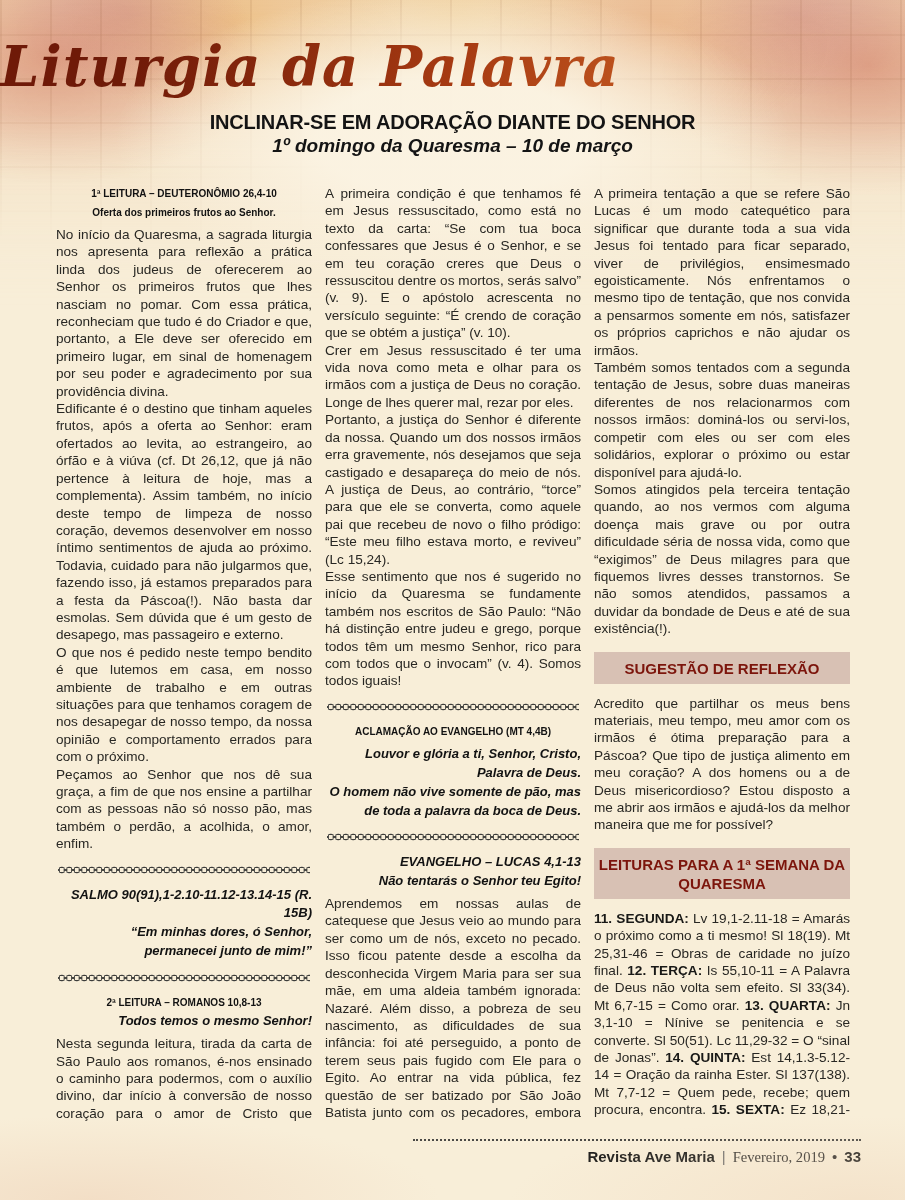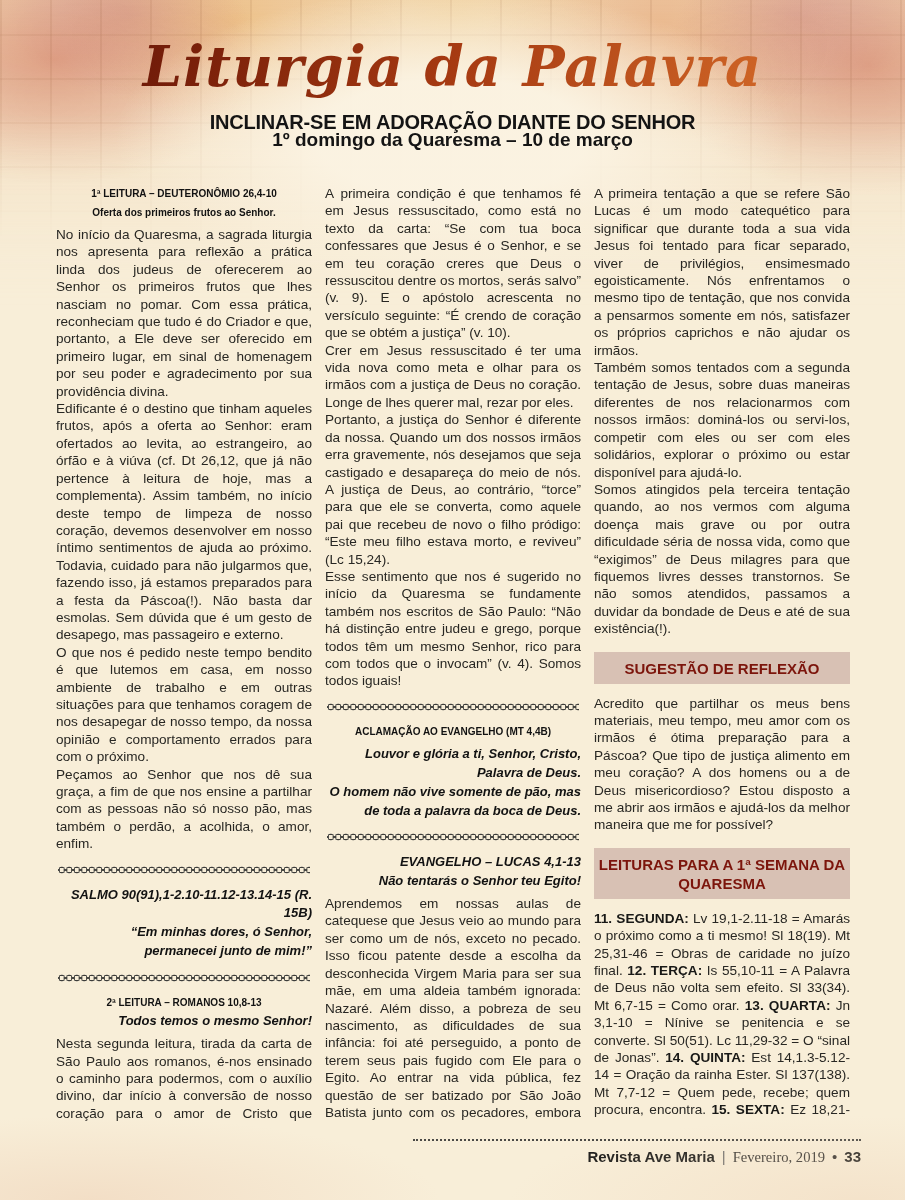--- a/index.html
+++ b/index.html
@@ -35,38 +35,38 @@
     -webkit-mask-image:linear-gradient(to bottom,#000 25%,transparent 80%);
             mask-image:linear-gradient(to bottom,#000 25%,transparent 80%);
   }
   .center-wash{
     position:absolute; top:0; left:0; width:905px; height:330px;
     background:radial-gradient(ellipse 450px 200px at 50% 42%, rgba(251,243,226,.96) 30%, transparent 75%);
   }
 
   
   .script-title{
-    position:absolute; top:18px; left:0; width:100%; margin:0; text-align:center;
+    position:absolute; top:18px; left:0; width:100%; margin:0; text-align:left;
     font-family:"DejaVu Serif",serif; font-style:italic; font-weight:700;
     font-size:56px; line-height:96px; letter-spacing:1px;
     color:#9c2e10;
   }
   @supports ((-webkit-background-clip:text) or (background-clip:text)){
     .script-title{
       background:linear-gradient(100deg,#6f1a08 15%,#a63a12 50%,#cf6526 85%);
       -webkit-background-clip:text; background-clip:text; color:transparent;
     }
   }
   .main-title{
     position:absolute; top:108px; left:0; width:100%; margin:0; text-align:center;
     font-size:20px; line-height:28px; font-weight:700; letter-spacing:-.2px; color:#141414;
   }
   .subtitle{
-    position:absolute; top:128px; left:0; width:100%; margin:0; text-align:center;
-    font-size:19px; line-height:24px; font-weight:700; color:#141414;
+    position:absolute; top:134px; left:0; width:100%; margin:0; text-align:center;
+    font-size:19px; line-height:24px; font-weight:700; font-style:italic; color:#141414;
   }
 
   
   .columns{
     position:absolute; top:185px; left:56px; width:794px; height:938px;
     display:flex; gap:13px;
   }
   .col{ flex:1 1 0; overflow:hidden; }
 
   .body{

